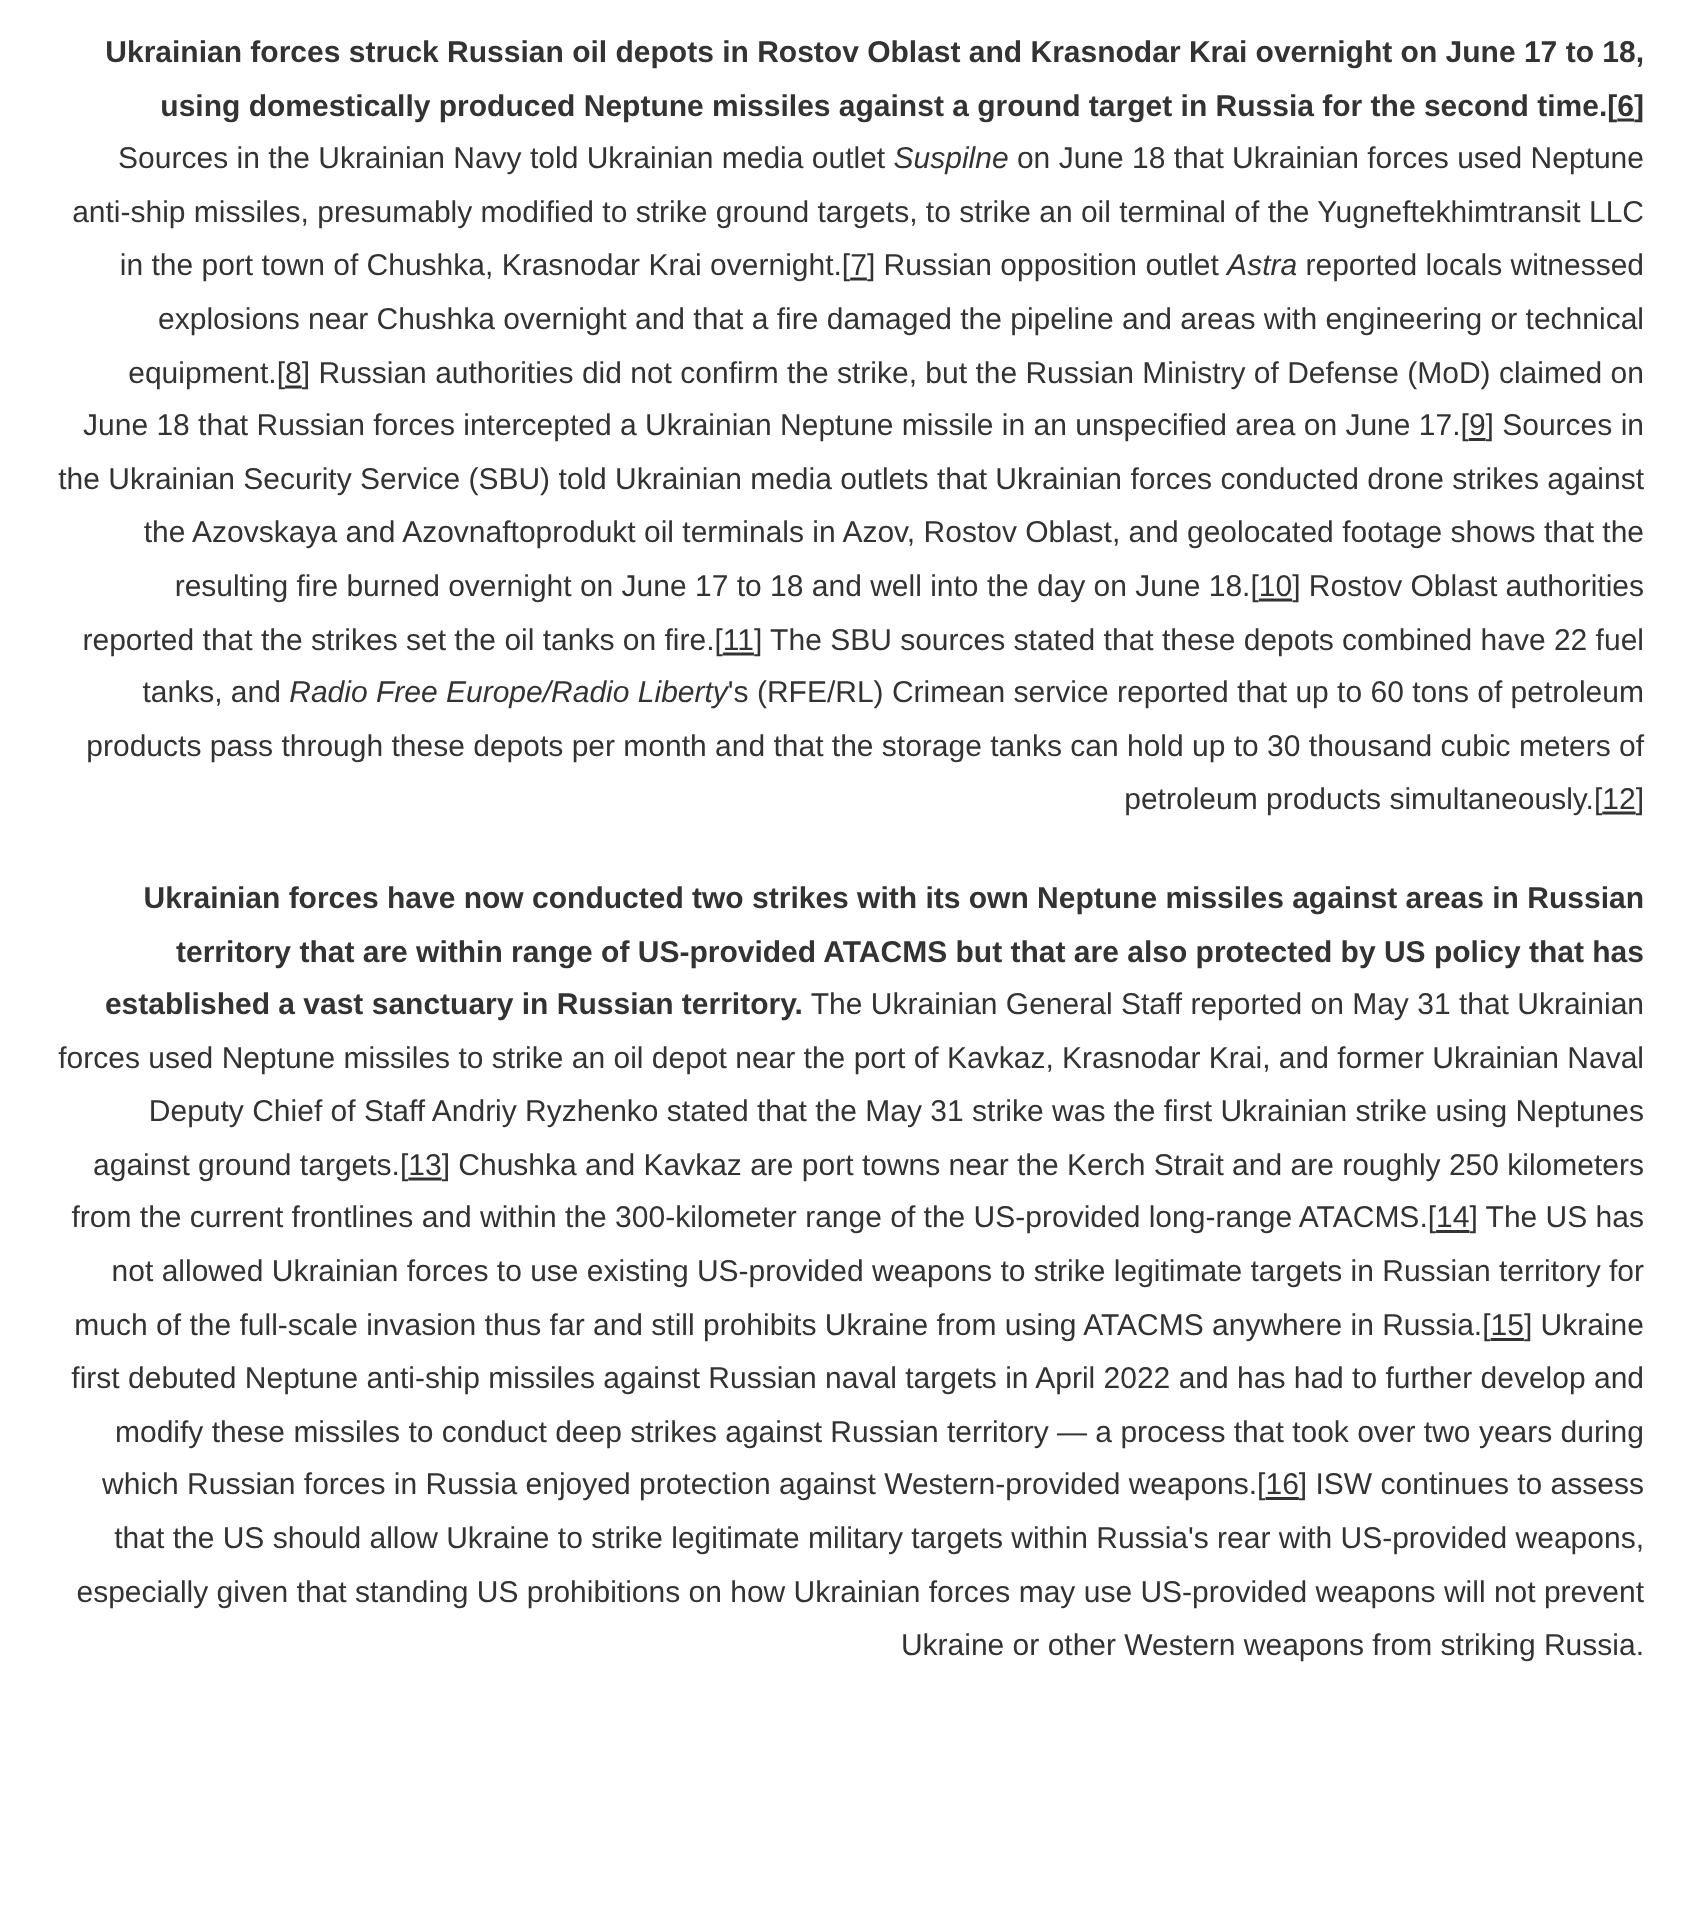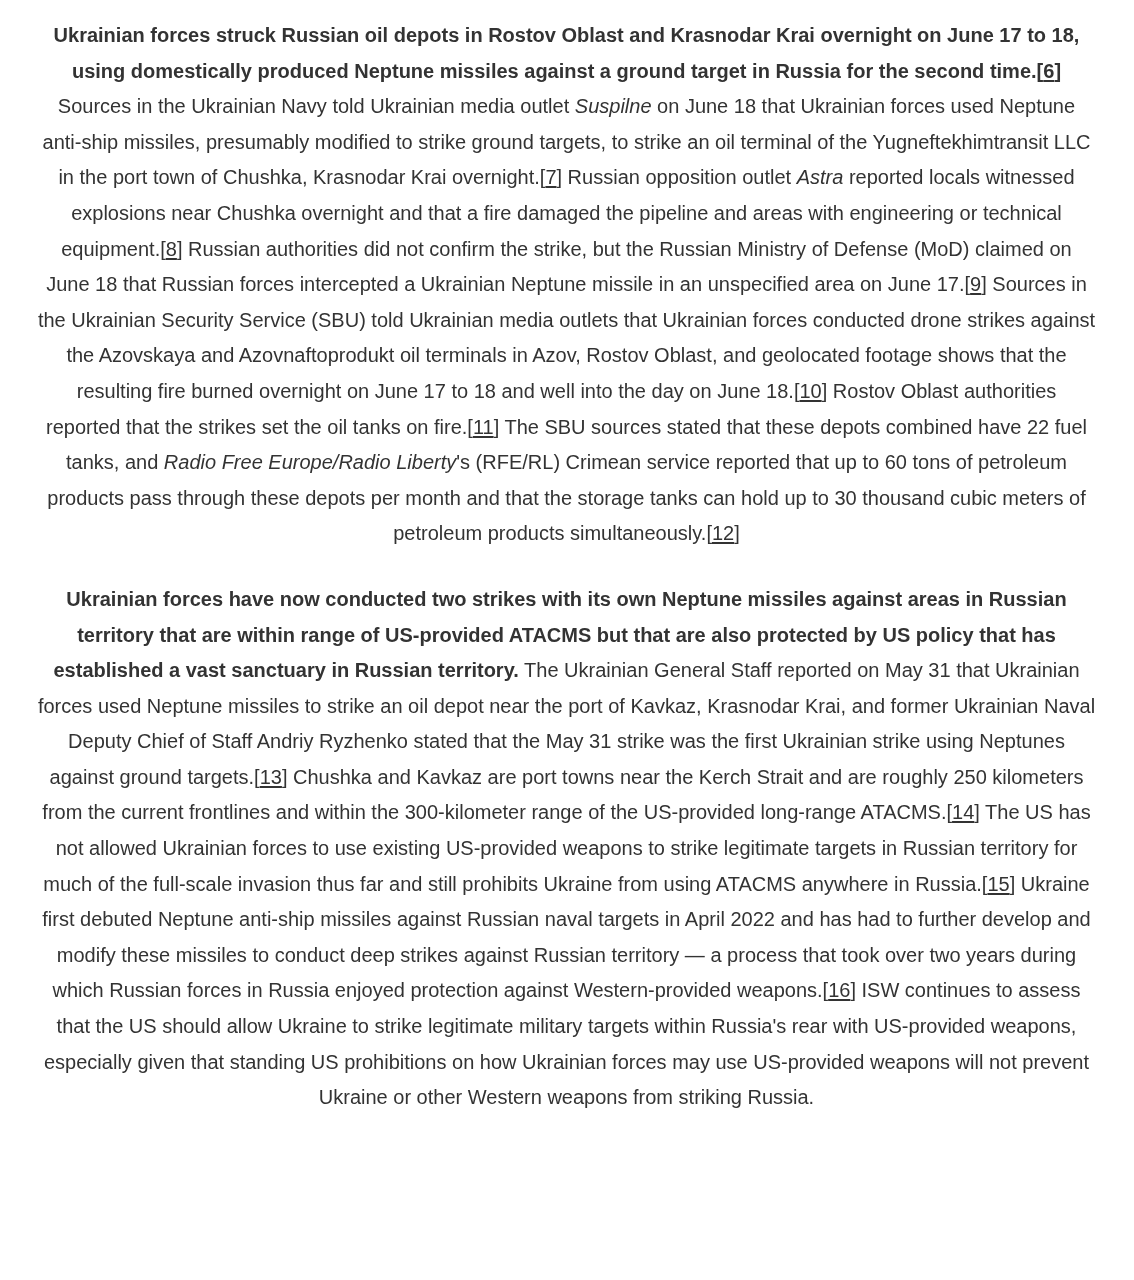--- a/index.html
+++ b/index.html
@@ -13,21 +13,21 @@
     height: 1280px;
   }
   .article {
     box-sizing: border-box;
     width: 1134px;
     padding: 18px 38px 0 37px;
     font-family: "Liberation Sans", sans-serif;
     font-size: 20px;
     line-height: 35.6px;
     color: #333333;
-    text-align: center;
+    text-align: right;
     letter-spacing: 0;
   }
   .article p {
     margin: 0 0 30px 0;
   }
   .run-b { font-weight: 700; }
   .run-i { font-style: italic; }
   a.cite {
     color: inherit;
     text-decoration: none;

